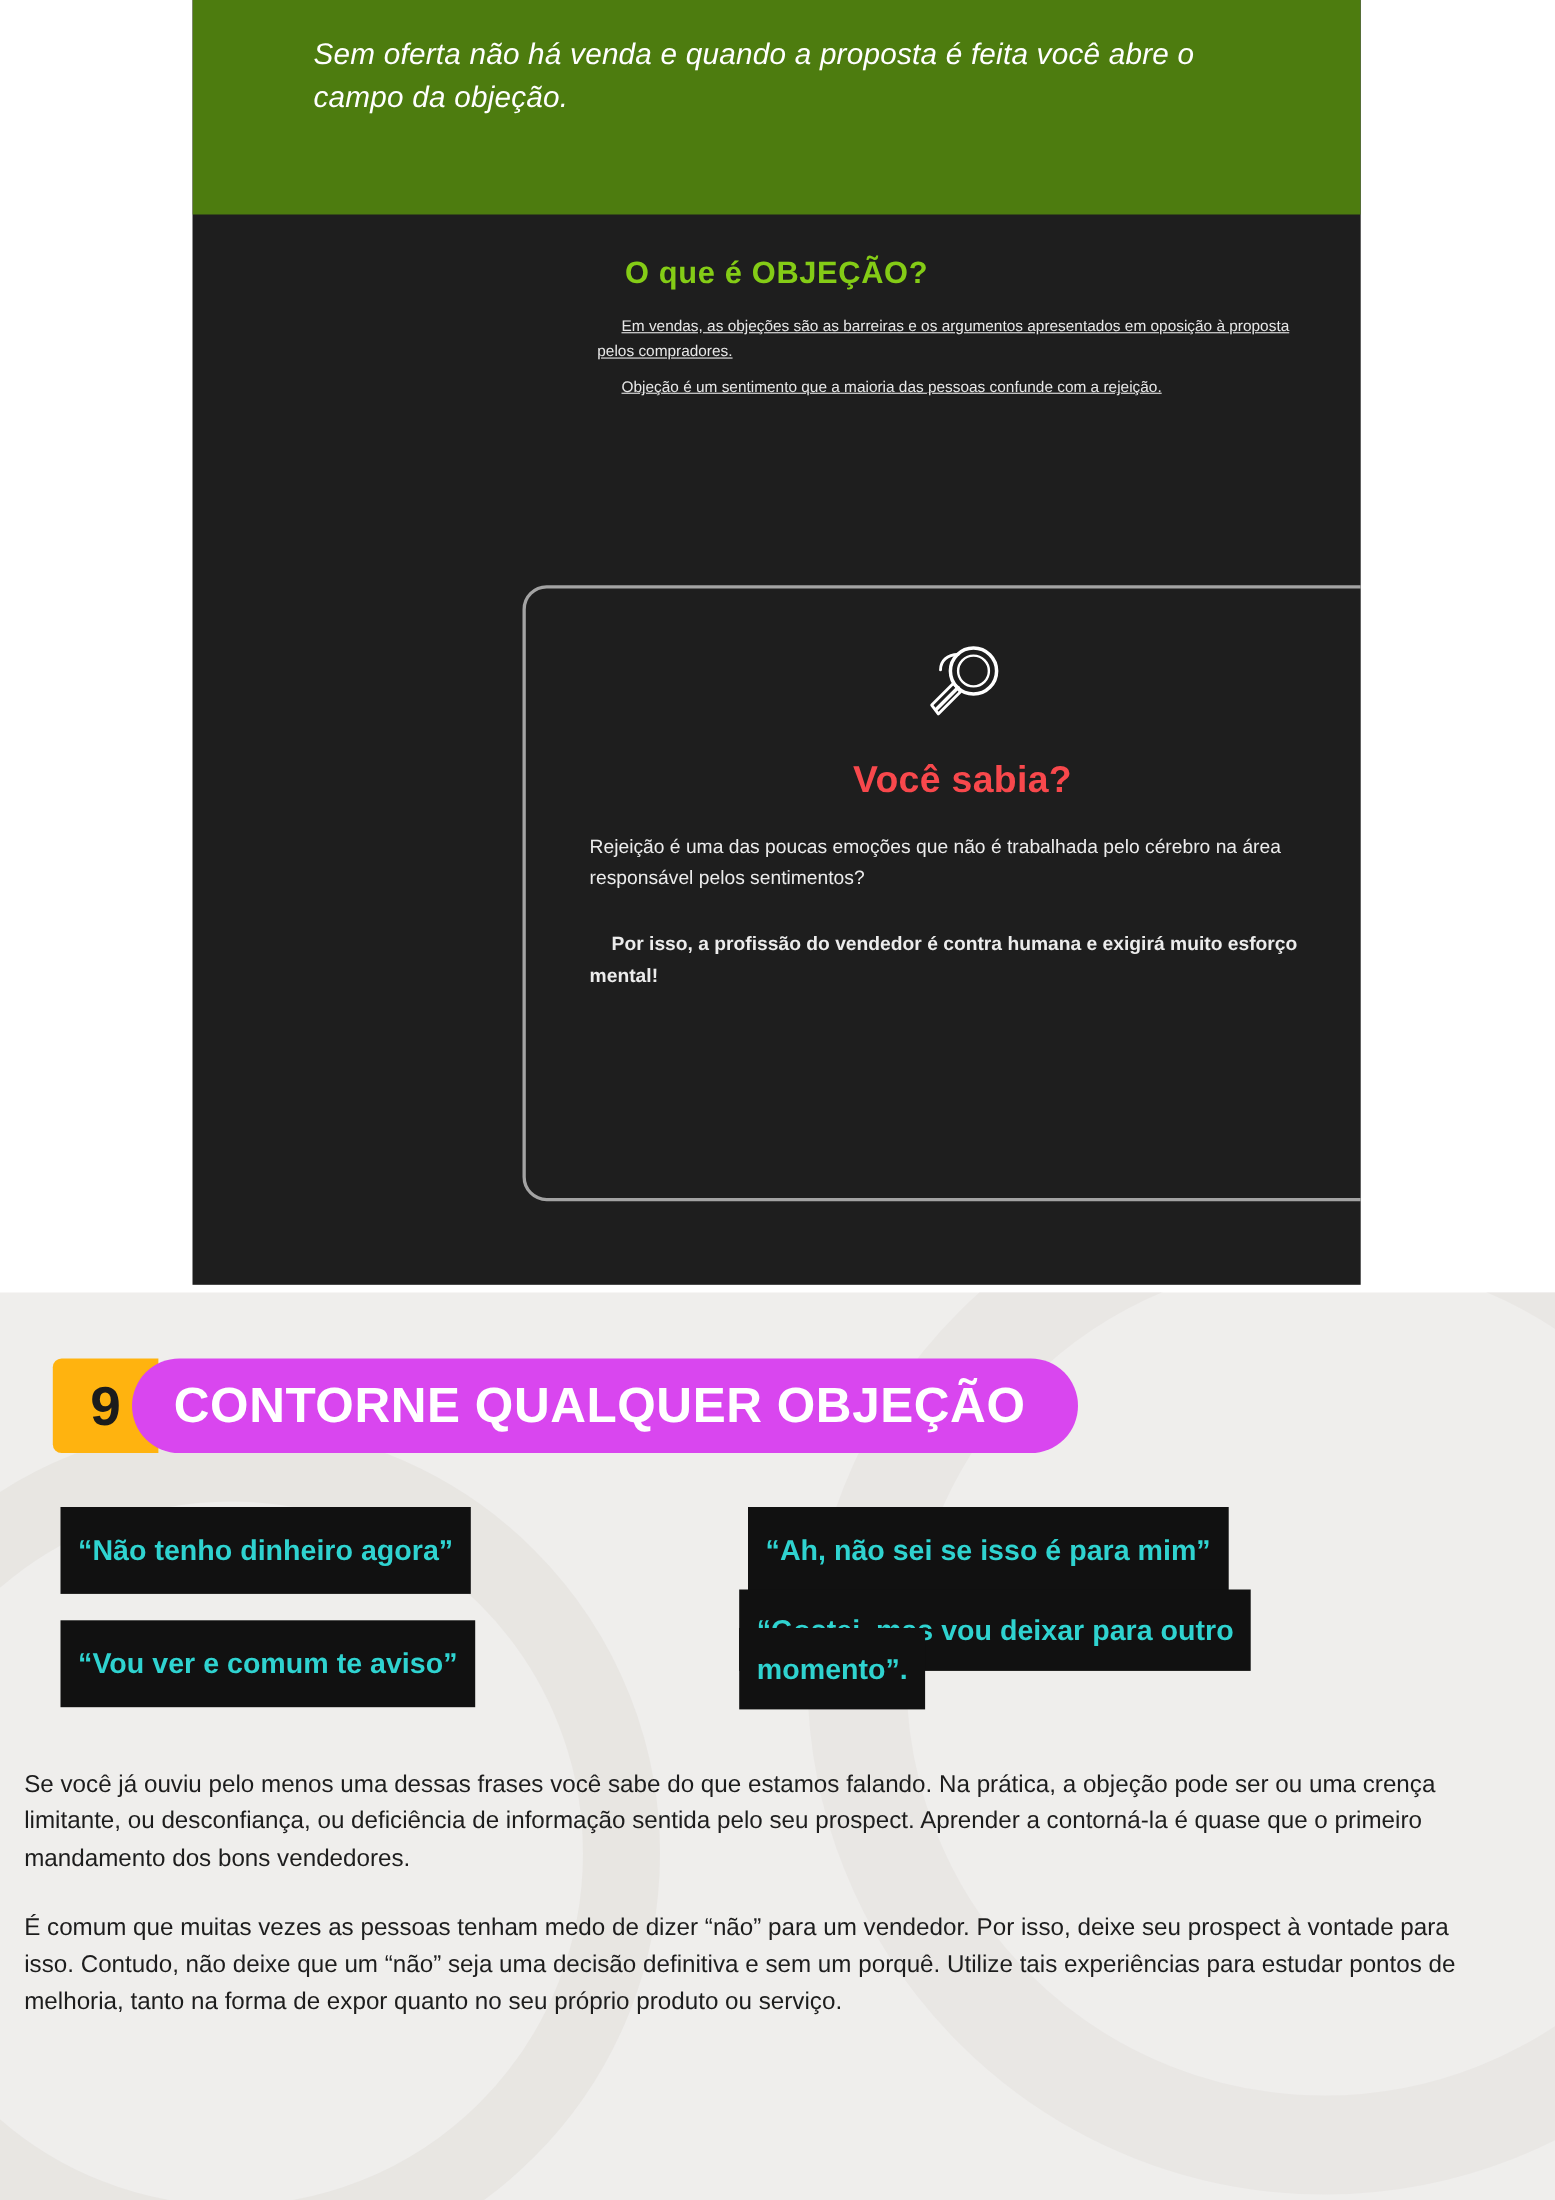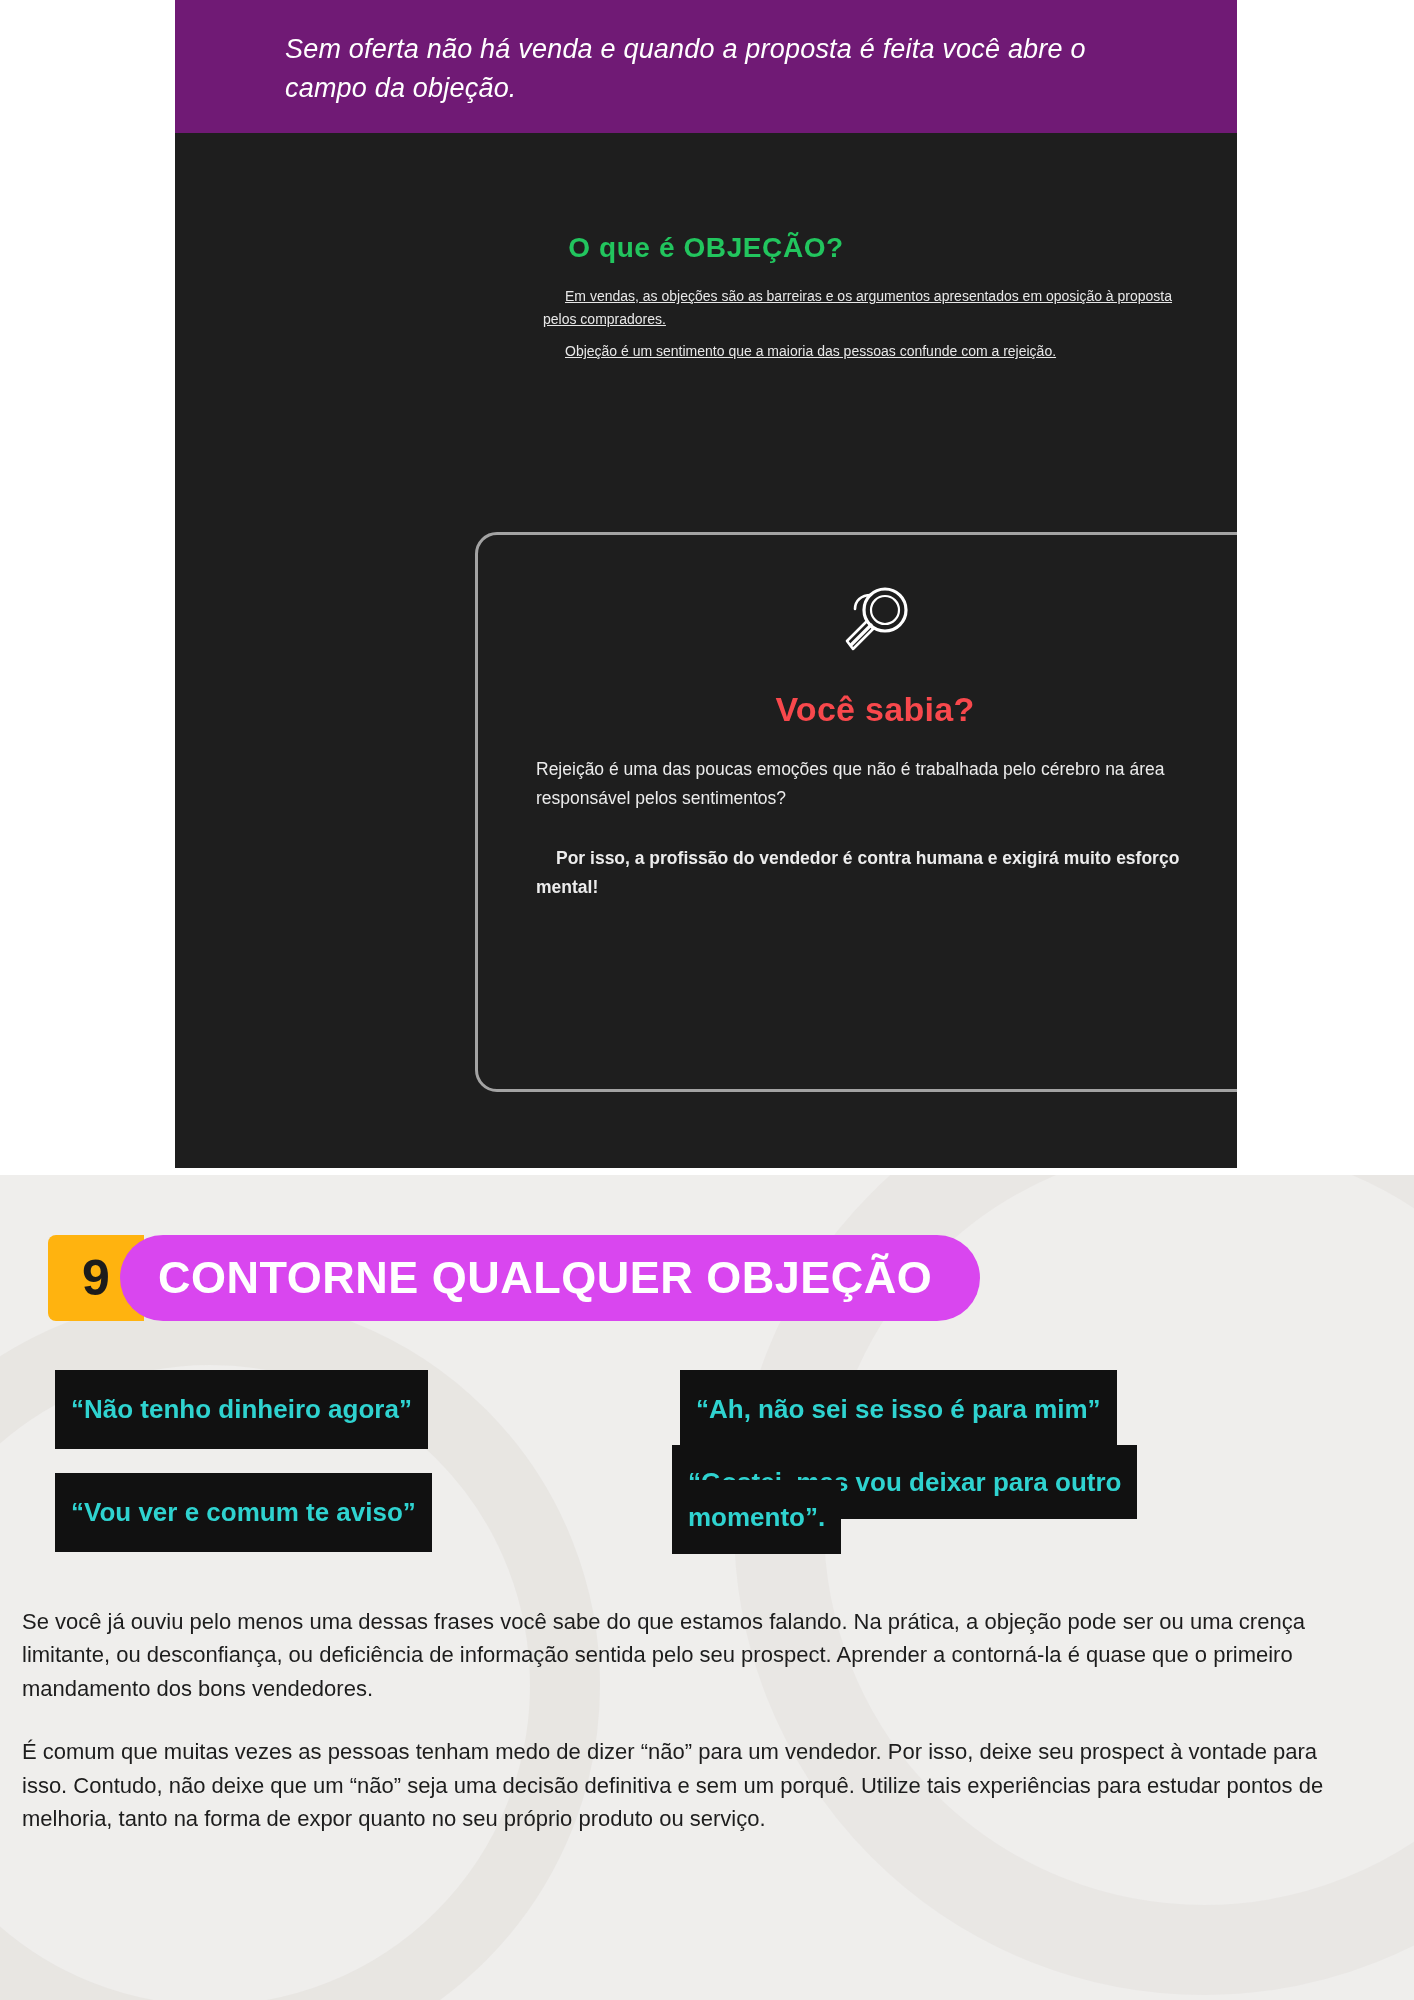--- a/index.html
+++ b/index.html
@@ -31,42 +31,42 @@
     width: 1062px;
     height: 1168px;
     background: #1e1e1e;
     overflow: hidden;
   }
   .slide-banner {
     position: absolute;
     left: 0;
     top: 0;
     width: 1062px;
-    height: 133px;
-    background: #701a75;
+    height: 195px;
+    background: #4d7c0f;
     box-sizing: border-box;
     padding: 30px 95px 0 110px;
   }
   .slide-banner p {
     margin: 0;
     color: #ffffff;
     font-style: italic;
     font-size: 27px;
     line-height: 1.45;
     font-weight: 400;
     letter-spacing: 0.2px;
   }
 
   .sec-title {
     position: absolute;
     left: 0;
     top: 232px;
     width: 1062px;
     text-align: center;
-    color: #22c55e;
+    color: #84cc16;
     font-size: 28px;
     font-weight: 700;
     letter-spacing: 0.6px;
   }
   .sec-body {
     position: absolute;
     left: 368px;
     top: 285px;
     width: 660px;
     color: #e8e8e8;

